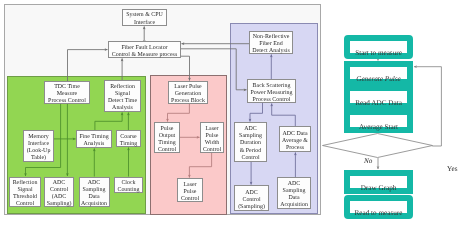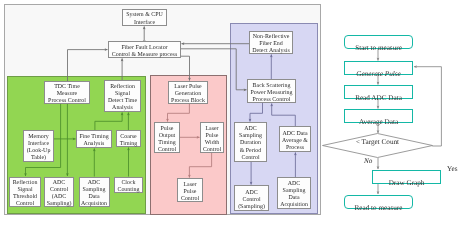--- a/index.html
+++ b/index.html
@@ -7,21 +7,21 @@
   body{width:470px;height:221px;overflow:hidden;
        font-family:"Liberation Serif",serif;
        -webkit-font-smoothing:antialiased;text-rendering:geometricPrecision;}
   #root{position:relative;width:470px;height:221px;}
   .panel{position:absolute;box-sizing:border-box;background:#f7f7f7;border:1px solid #b9b9b9;}
   .zone{position:absolute;box-sizing:border-box;border:1px solid #999;}
   .nbox{position:absolute;box-sizing:border-box;background:#fdfdfd;border:1px solid #8d8d8d;
         display:flex;flex-direction:column;align-items:center;justify-content:center;
         text-align:center;color:#2b2b2b;font-size:5.95px;line-height:7.1px;padding-top:4.5px;}
   .nbox span{display:block;white-space:nowrap;}
-  .fnode{position:absolute;box-sizing:border-box;background:#ffffff;border:1px solid #14b8a6;
+  .fnode{position:absolute;box-sizing:border-box;background:#ffffff;border:6px solid #14b8a6;
          display:flex;align-items:center;justify-content:center;text-align:center;
          color:#333333;font-size:7.2px;line-height:8px;padding-top:12px;}
   .fnode.rounded{border-radius:4px;}
   .edgelab{position:absolute;font-size:7.2px;color:#2a2a2a;line-height:8px;}
   svg.wires{position:absolute;left:0;top:0;width:470px;height:221px;pointer-events:none;}
   .diamondtxt{position:absolute;text-align:center;font-size:7.2px;line-height:8.2px;color:#2a2a2a;}
 </style>
 </head>
 <body>
 
@@ -211,27 +211,26 @@
       <div class="fnode rounded" style="left: 344px; top: 35px; width: 69px; height: 14px;">
         <span>Start to measure</span>
       </div>
       <div class="fnode" style="left: 344px; top: 61px; width: 69px; height: 12px; font-style: italic;">
         <span>Generate Pulse</span>
       </div>
       <div class="fnode" style="left: 344px; top: 85px; width: 69px; height: 12px;">
         <span>Read ADC Data</span>
       </div>
       <div class="fnode" style="left: 344px; top: 109px; width: 69px; height: 12px;">
-        <span>Average Data</span>
-      </div>
-      <div class="fnode" style="left: 344px; top: 169.5px; width: 69px; height: 12px; margin-left: 28px;">
+        <span>Average Start</span>
+      </div>
+      <div class="fnode" style="left: 344px; top: 169.5px; width: 69px; height: 12px;">
         <span>Draw Graph</span>
       </div>
       <div class="fnode rounded" style="left: 344px; top: 194.5px; width: 69px; height: 14.5px;">
         <span>Read to measure</span>
       </div>
       <div class="diamondtxt" style="left: 337.5px; top: 137.5px; width: 80px;">
-        <div>&lt; Target Count</div>
       </div>
       <div class="edgelab" style="left: 447px; top: 137.5px; margin-top: 27px;">Yes</div>
       <div class="edgelab" style="left: 364px; top: 156.5px; font-style: italic;">No</div>
     </div>
 </div>
 
 </body></html>

